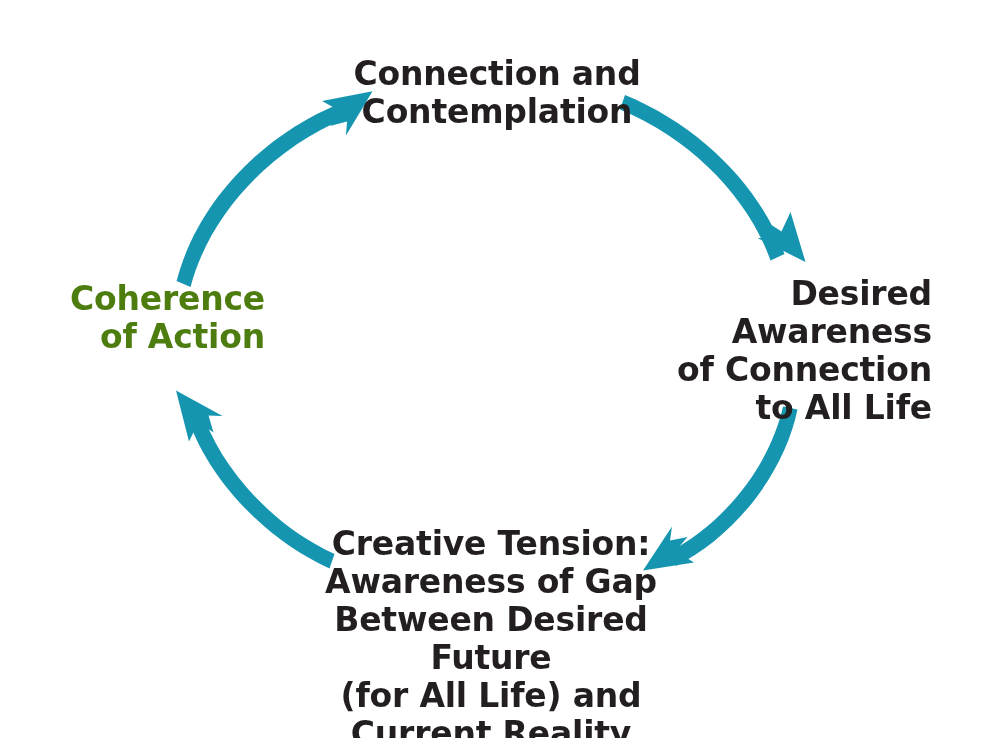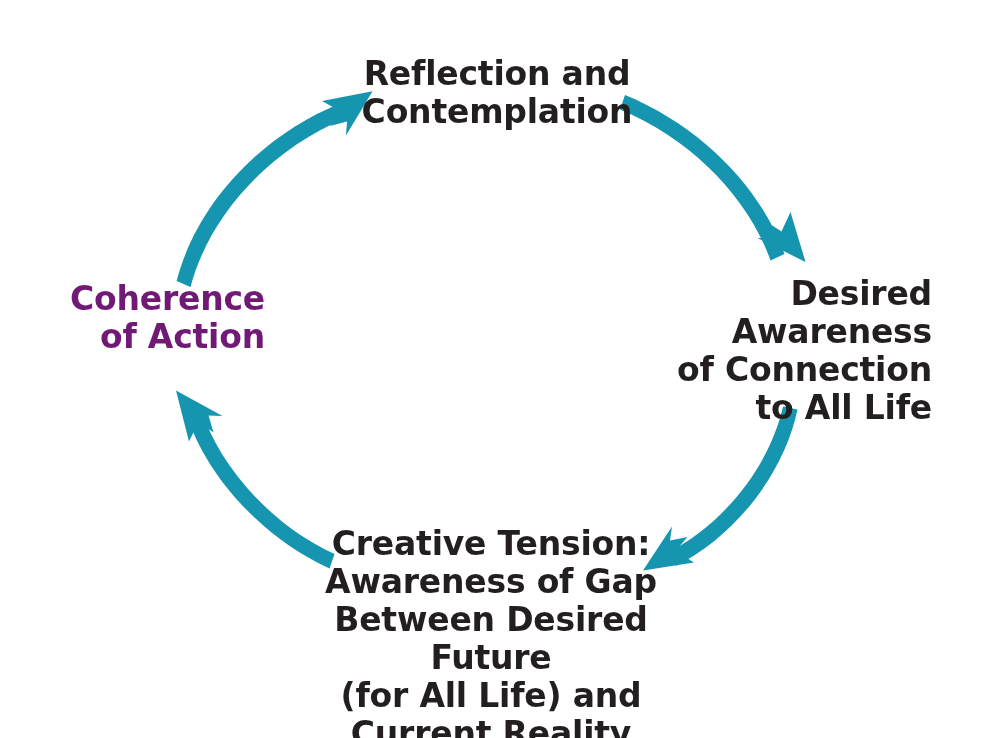--- a/index.html
+++ b/index.html
@@ -132,29 +132,29 @@
       <path fill="#1595AF" d="M176.0,390.5
                L 189.0,441.5
                L 198.5,422.0
                L 213.5,432.5
                L 208.5,415.5
                L 222.5,416.0
                Z"></path>
     </g>
   </svg>
 
-  <div class="node-label" id="label-reflection" style="color: rgb(35, 31, 32);">Reflection and
+  <div class="node-label" id="label-reflection" style="color: rgb(35, 31, 32);">Connection and
 Contemplation</div>
 
   <div class="node-label" id="label-awareness" style="color: rgb(35, 31, 32);">Desired Awareness
 of Connection
 to All Life</div>
 
   <div class="node-label" id="label-tension" style="color: rgb(35, 31, 32);">Creative Tension:
 Awareness of Gap
 Between Desired Future
 (for All Life) and
 Current Reality</div>
 
-  <div class="node-label" id="label-coherence" style="color: #701a75;">Coherence
+  <div class="node-label" id="label-coherence" style="color: #4d7c0f;">Coherence
 of Action</div>
 
 </div>
 
 </body></html>

